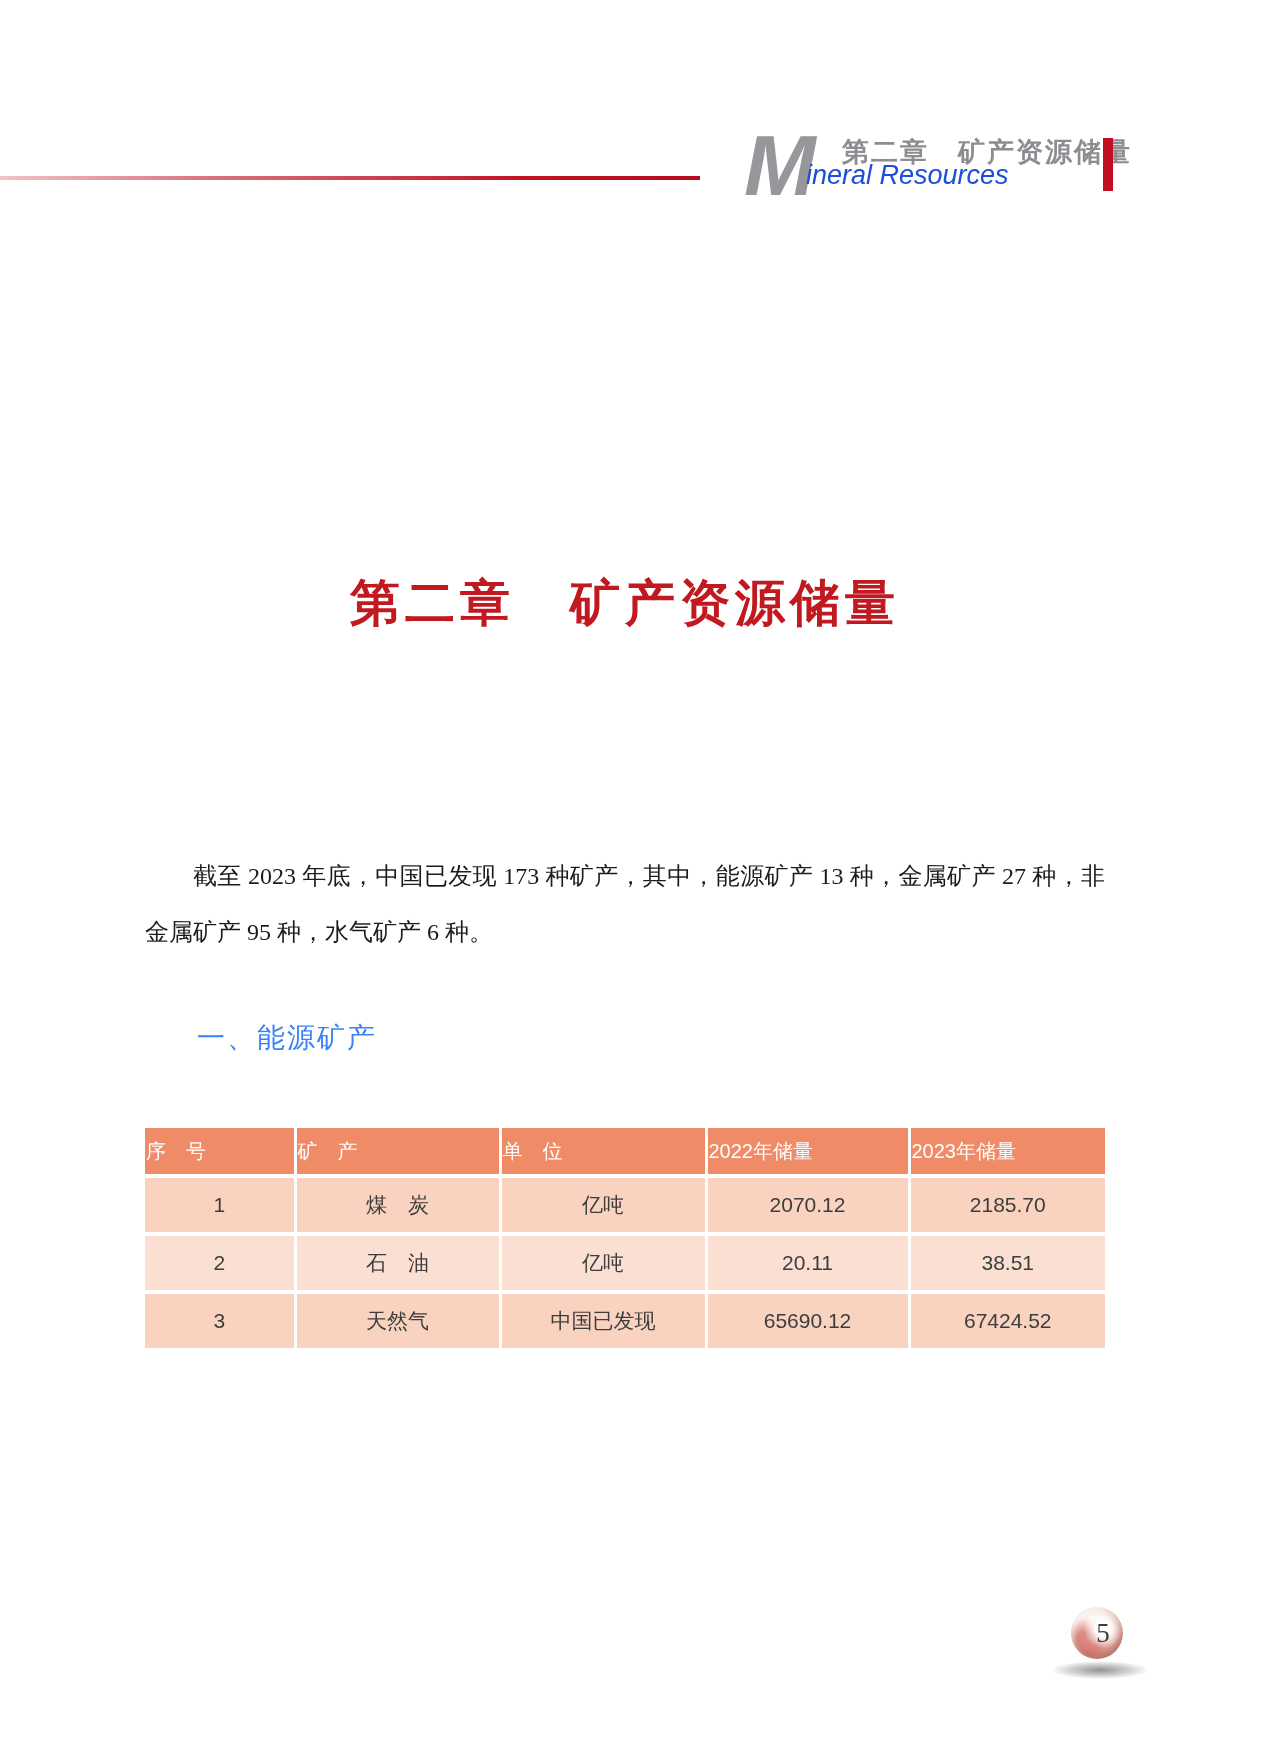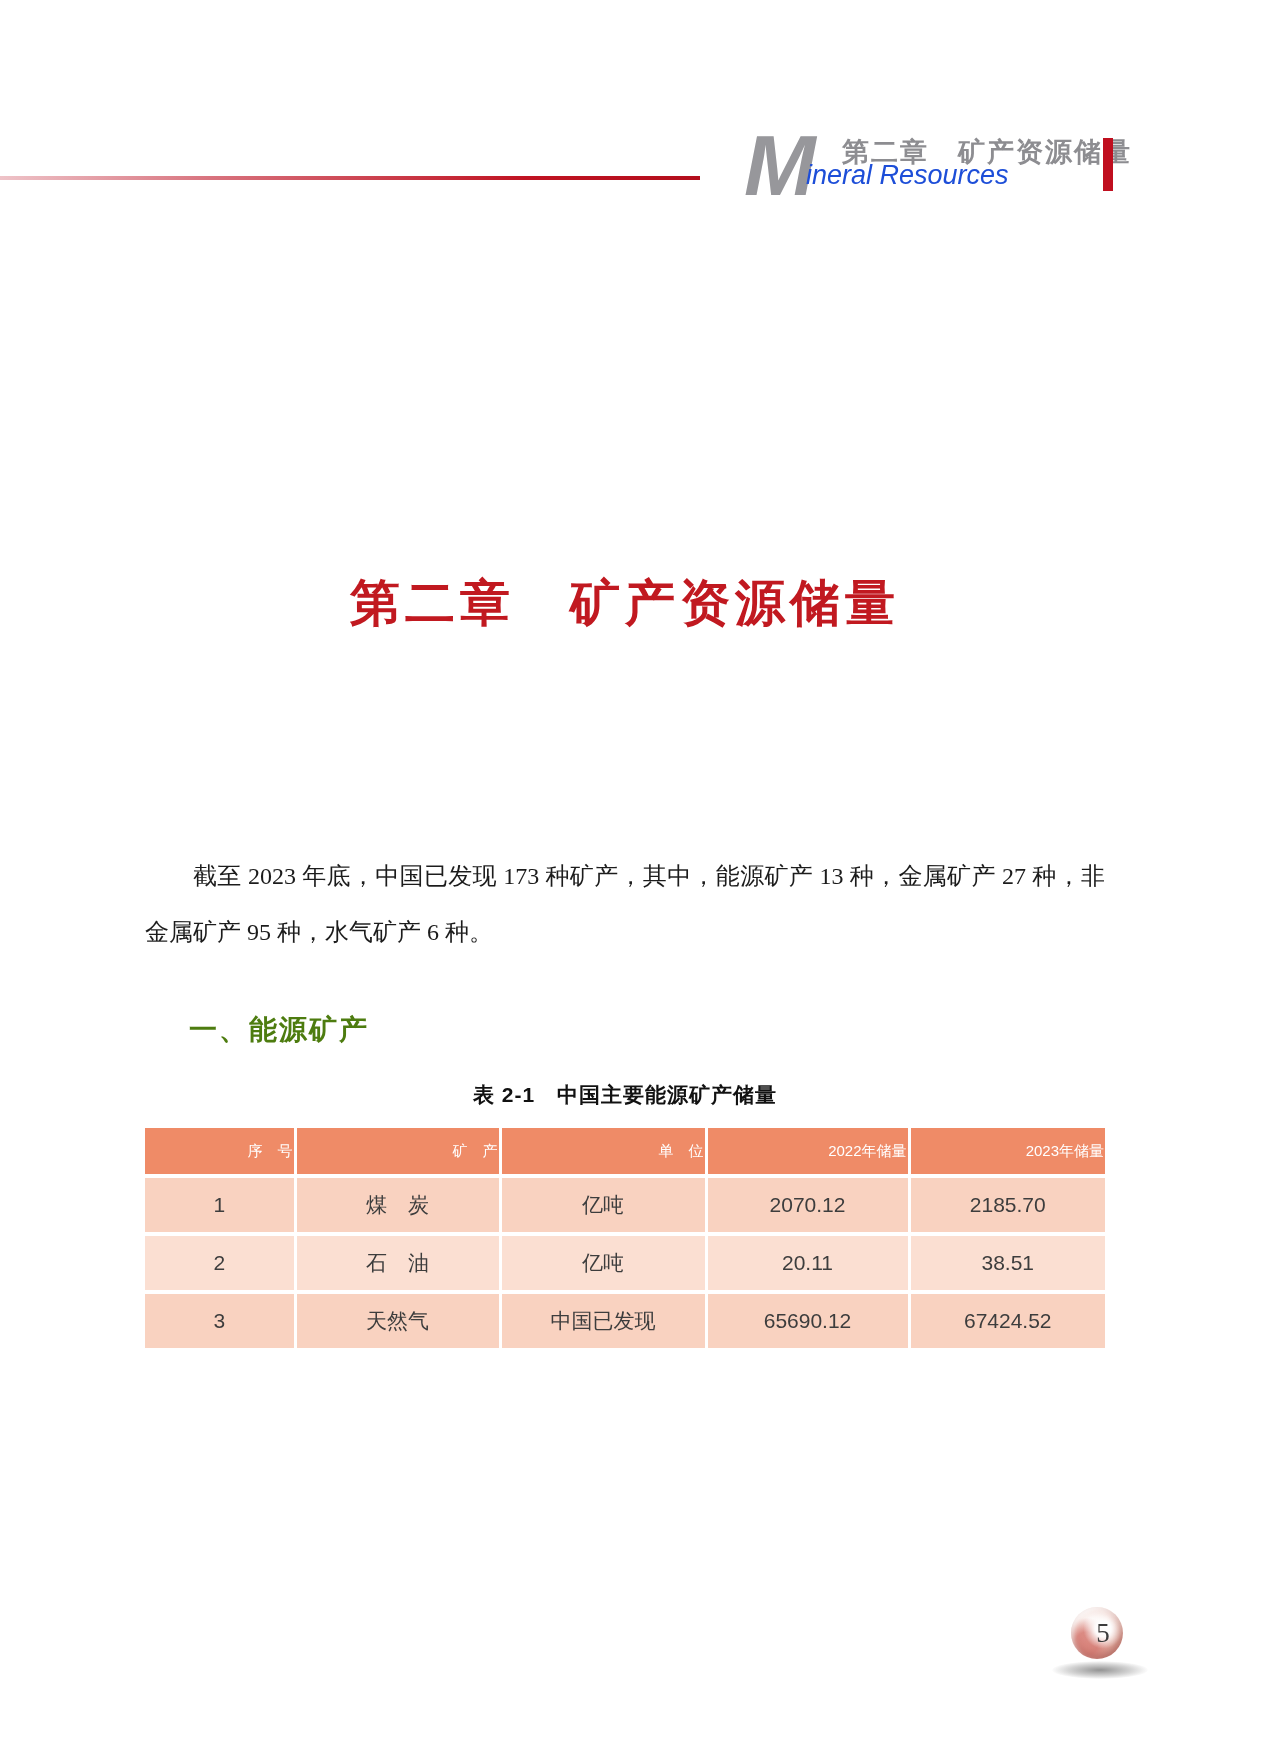--- a/index.html
+++ b/index.html
@@ -56,24 +56,24 @@
   .para {
     position: absolute; left: 145px; width: 960px; margin: 0;
     font-family: "Liberation Serif", serif;
     font-size: 24px; line-height: 56px; color: #1c1c1c;
     text-align: justify; text-indent: 2em;
   }
   .para.p1 { top: 848px; }
   .para.p2 { top: 1530px; }
 
   .section-heading {
-    position: absolute; left: 185px; top: 1008px; margin: 4px;
-    font-family: "Liberation Sans", sans-serif;
-    font-size: 28px; line-height: 36px; font-weight: 700;
-    letter-spacing: 2px; color: #4d7c0f; white-space: nowrap;
+    position: absolute; left: 185px; top: 1008px; margin: 12px;
+    font-family: "Liberation Sans", sans-serif;
+    font-size: 28px; line-height: 36px; font-weight: 400;
+    letter-spacing: 2px; color: #3b82f6; white-space: nowrap;
   }
 
   .table-caption {
     position: absolute; left: 145px; width: 960px; top: 1082px;
     text-align: center;
     font-family: "Liberation Sans", sans-serif;
     font-size: 21px; line-height: 26px; font-weight: 700;
     letter-spacing: 1px; color: #111111;
   }
 
@@ -84,22 +84,22 @@
     border-collapse: collapse;
     font-family: "Liberation Sans", sans-serif;
   }
   table.energy col.c1 { width: 150px; }
   table.energy col.c2 { width: 205px; }
   table.energy col.c3 { width: 206px; }
   table.energy col.c4 { width: 203px; }
   table.energy col.c5 { width: 196px; }
   table.energy th {
     background: #ef8b67; color: #ffffff;
-    font-size: 15px; font-weight: 500;
-    height: 44px; text-align: right;
+    font-size: 20px; font-weight: 500;
+    height: 44px; text-align: left;
     border: solid #ffffff; border-width: 0 3px 4px 3px;
   }
   table.energy th:first-child, table.energy td:first-child { border-left-width: 0; }
   table.energy th:last-child,  table.energy td:last-child  { border-right-width: 0; }
   table.energy td {
     font-size: 21px; color: #3d3d3d;
     height: 52px; text-align: center;
     border: solid #ffffff; border-width: 0 3px 4px 3px;
   }
   table.energy tr:last-child td { border-bottom-width: 0; }
@@ -147,21 +147,20 @@
   <span class="hdr-cn">第二章　矿产资源储量</span>
   <span class="hdr-en">ineral Resources</span>
   <div class="hdr-bar"></div>
 
   <h1 class="chapter-title">第二章　矿产资源储量</h1>
 
   <p class="para p1">截至 2023 年底，中国已发现 173 种矿产，其中，能源矿产 13 种，金属矿产 27 种，非金属矿产 95 种，水气矿产 6 种。</p>
 
   <h2 class="section-heading">一、能源矿产</h2>
 
-  <div class="table-caption">表 2-1　中国主要能源矿产储量</div>
 
   <table class="energy">
     <colgroup>
       <col class="c1">
         <col class="c2">
         <col class="c3">
         <col class="c4">
         <col class="c5">
     </colgroup>
     <thead>

